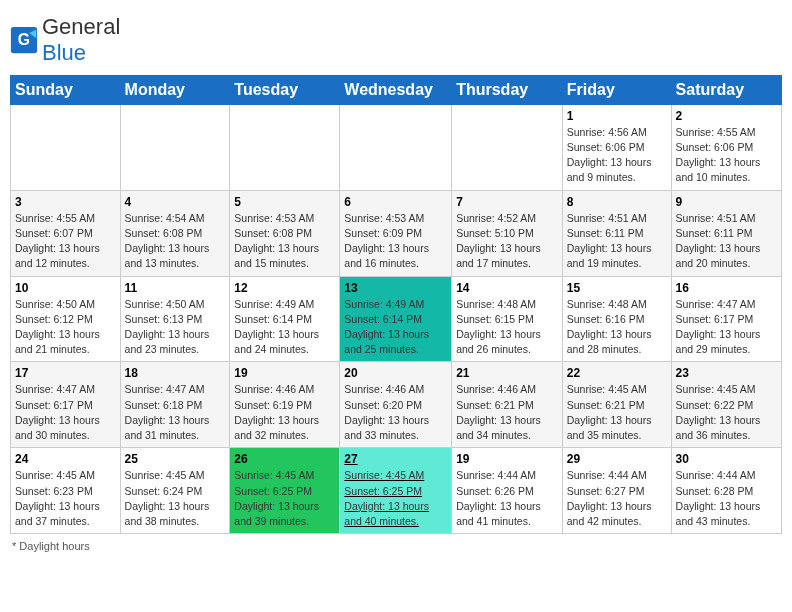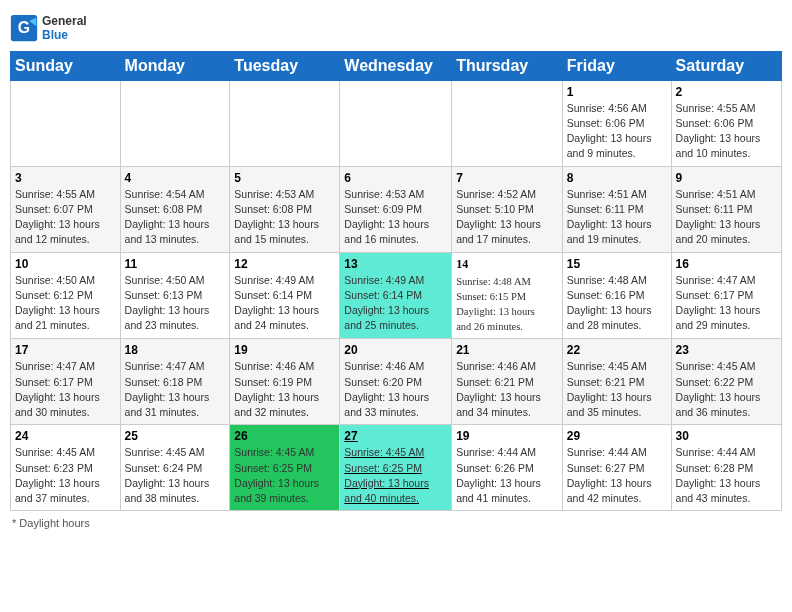--- a/index.html
+++ b/index.html
@@ -16,22 +16,22 @@
       align-items: flex-start;
       margin-bottom: 8px;
     }
     .logo {
       display: flex;
       align-items: center;
       gap: 4px;
       padding-top: 4px;
     }
     .logo-text {
-      font-size: 12px;
-      font-weight: bold;
+      font-size: 22px;
+      font-weight: normal;
       line-height: 1.2;
     }
     .logo-general { color: #333; }
     .logo-blue { color: #1a6fc4; }
     .logo-icon {
       width: 28px;
       height: 28px;
     }
     .title-block {
       text-align: right;
@@ -209,28 +209,28 @@
 Daylight: 13 hours
 and 23 minutes.</div>
         </td>
         <td style="background: rgb(255, 255, 255);">
           <span class="day-num">12</span>
           <div class="day-detail" style="white-space: pre-line;">Sunrise: 4:49 AM
 Sunset: 6:14 PM
 Daylight: 13 hours
 and 24 minutes.</div>
         </td>
-        <td style="background: #5eead4;">
+        <td style="background: #14b8a6;">
           <span class="day-num">13</span>
           <div class="day-detail" style="white-space: pre-line;">Sunrise: 4:49 AM
 Sunset: 6:14 PM
 Daylight: 13 hours
 and 25 minutes.</div>
         </td>
-        <td style="background: rgb(255, 255, 255); font-family: Liberation Serif, serif;">
+        <td style="background: rgb(255, 255, 255);">
           <span class="day-num">14</span>
           <div class="day-detail" style="white-space: pre-line;">Sunrise: 4:48 AM
 Sunset: 6:15 PM
 Daylight: 13 hours
 and 26 minutes.</div>
         </td>
         <td style="background: rgb(255, 255, 255);">
           <span class="day-num">15</span>
           <div class="day-detail" style="white-space: pre-line;">Sunrise: 4:48 AM
 Sunset: 6:16 PM

